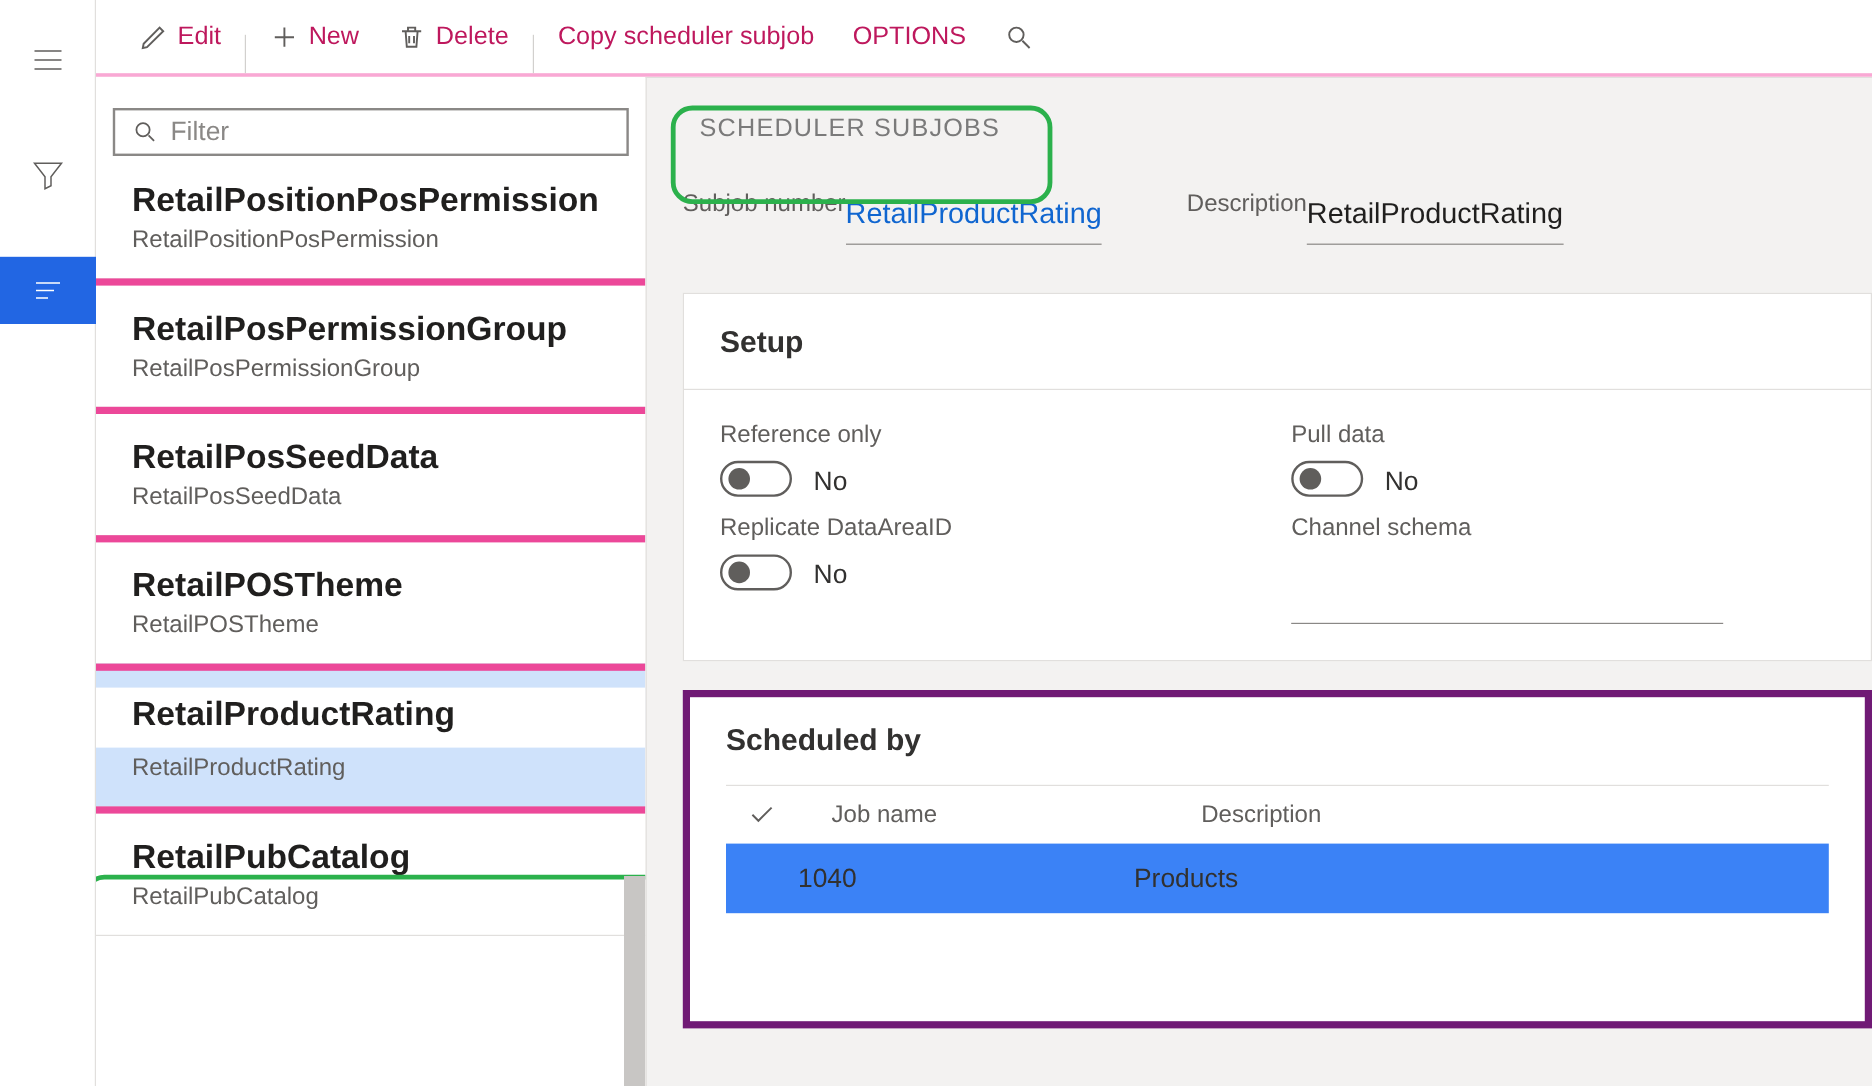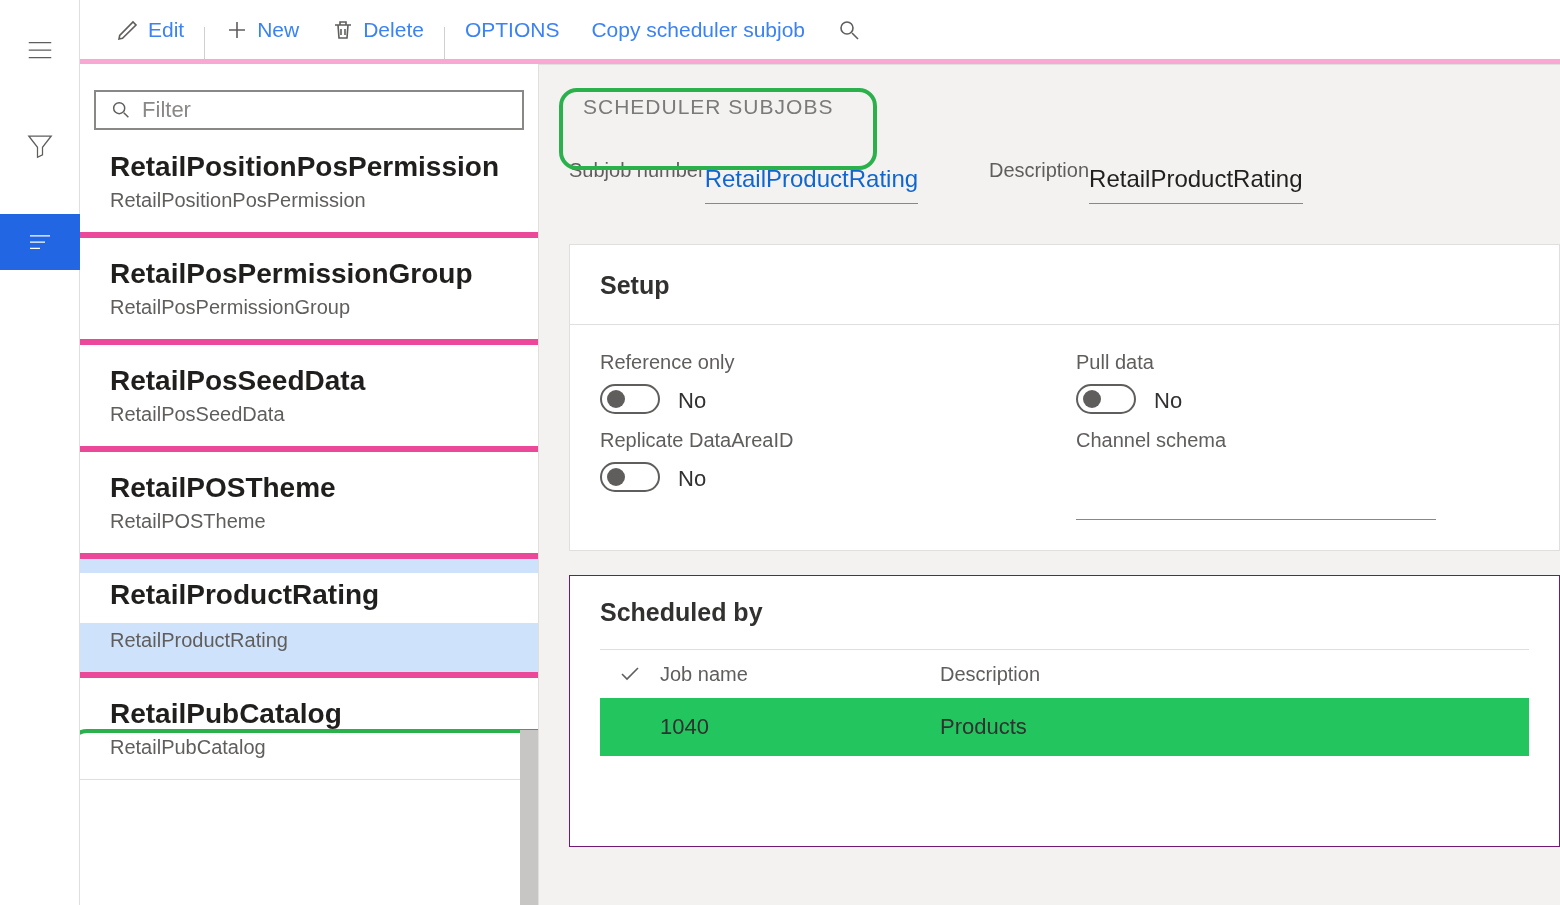--- a/index.html
+++ b/index.html
@@ -8,21 +8,21 @@
   .app { display: flex; width: 100%; height: 100%; }
 
   
   .rail { width: 80px; background: #fff; border-right: 1px solid #e1dfdd; display: flex; flex-direction: column; align-items: center; gap: 40px; padding-top: 22px; }
   .rail .rail-item { width: 80px; height: 56px; display: flex; align-items: center; justify-content: center; }
   .rail .rail-item.active { background: #2266e3; }
   .rail svg { stroke: #605e5c; fill: none; }
   .rail .rail-item.active svg { stroke: #fff; }
 
   
-  .toolbar { height: 64px; background: #fff; border-bottom: 5px solid #f9a8d4; display: flex; align-items: flex-end; padding: 0 20px; font-size: 21px; color: #3b82f6; }
+  .toolbar { height: 64px; background: #fff; border-bottom: 3px solid #f9a8d4; display: flex; align-items: flex-end; padding: 0 20px; font-size: 21px; color: #be185d; }
   .toolbar .tbtn { display: flex; align-items: center; gap: 8px; padding: 0 16px; height: 100%; cursor: pointer; }
   .toolbar .sep { width: 1px; height: 32px; background: #d2d0ce; margin: 0 4px; }
 
   .content { flex: 1; display: flex; flex-direction: column; }
   .body { flex: 1; display: flex; overflow: hidden; }
 
   
   .listpanel { width: 458px; background: #fff; display: flex; flex-direction: column; position: relative; }
   .filter-wrap { padding: 26px 14px 18px 14px; }
   .filter-box { width: 100%; height: 40px; border: 2px solid #8a8886; display: flex; align-items: center; padding: 0 14px; gap: 10px; }
@@ -58,28 +58,28 @@
   .card h2 { font-size: 25px; font-weight: 600; margin-bottom: 24px; }
   .card .cardline { height: 1px; background: #e1dfdd; margin: 0 -30px 26px -30px; }
   .setup-grid { display: grid; grid-template-columns: 1fr 1fr; column-gap: 60px; row-gap: 30px; gap: 15px; }
   .toggle-field .tlabel { font-size: 20px; color: #605e5c; margin-bottom: 10px; display: block; }
   .toggle-row { display: flex; align-items: flex-end; gap: 18px; }
   .toggle { width: 60px; height: 30px; border: 2px solid #605e5c; border-radius: 30px; position: relative; }
   .toggle::after { content: ""; position: absolute; width: 18px; height: 18px; border-radius: 50%; background: #605e5c; top: 4px; left: 5px; }
   .toggle-text { font-size: 22px; color: #323130; }
   .schema-value { border-bottom: 1px solid #8a8886; height: 40px; width: 360px; margin-top: 28px; }
 
-  .sched-card { background: #fff; border: 1px solid #701a75; padding: 22px 30px 0 30px; margin-right: 0; }
+  .sched-card { background: #fff; border: 6px solid #701a75; padding: 22px 30px 0 30px; margin-right: 0; }
   .sched-card h2 { font-size: 25px; font-weight: 600; margin-bottom: 22px; }
   .table { }
-  .thead { display: flex; align-items: center; padding: 12px 0; font-size: 20px; color: #605e5c; border-top: 1px solid #e1dfdd; }
+  .thead { display: flex; align-items: center; padding: 12px 0; font-size: 20px; color: #605e5c; border-top: 1px solid #e1dfdd; gap: 28px; }
   .tcell-check { width: 60px; display: flex; justify-content: center; }
   .tcell-name { width: 280px; }
   .tcell-desc { flex: 1; }
-  .trow { display: flex; align-items: center; padding: 16px 0; font-size: 22px; background: #22c55e; }
+  .trow { display: flex; align-items: center; padding: 16px 0; font-size: 22px; background: #3b82f6; }
   .trow .tcell-name, .trow .tcell-desc { color: #323130; }
   .tblank { height: 90px; }
 
   svg.ic { width: 24px; height: 24px; stroke: #605e5c; fill: none; stroke-width: 1.6; }
 </style>
 </head>
 <body>
 
 <div class="app">
 
@@ -118,24 +118,24 @@
         <span>New</span>
       </div>
       <div class="tbtn">
         <svg class="ic" viewBox="0 0 24 24">
             <path d="M4 7h16M9 7V4h6v3M7 7l1 13h8l1-13M10 11v6M14 11v6"></path>
           </svg>
         <span>Delete</span>
       </div>
       <div class="sep"></div>
       <div class="tbtn">
+        <span>Copy scheduler subjob</span>
+      </div>
+      <div class="tbtn">
         <span>OPTIONS</span>
-      </div>
-      <div class="tbtn">
-        <span>Copy scheduler subjob</span>
       </div>
       <div class="tbtn">
         <svg class="ic" viewBox="0 0 24 24">
             <circle cx="10" cy="10" r="6"></circle>
             <path d="M15 15l6 6"></path>
           </svg>
       </div>
     </div>
 
     <div class="body">

